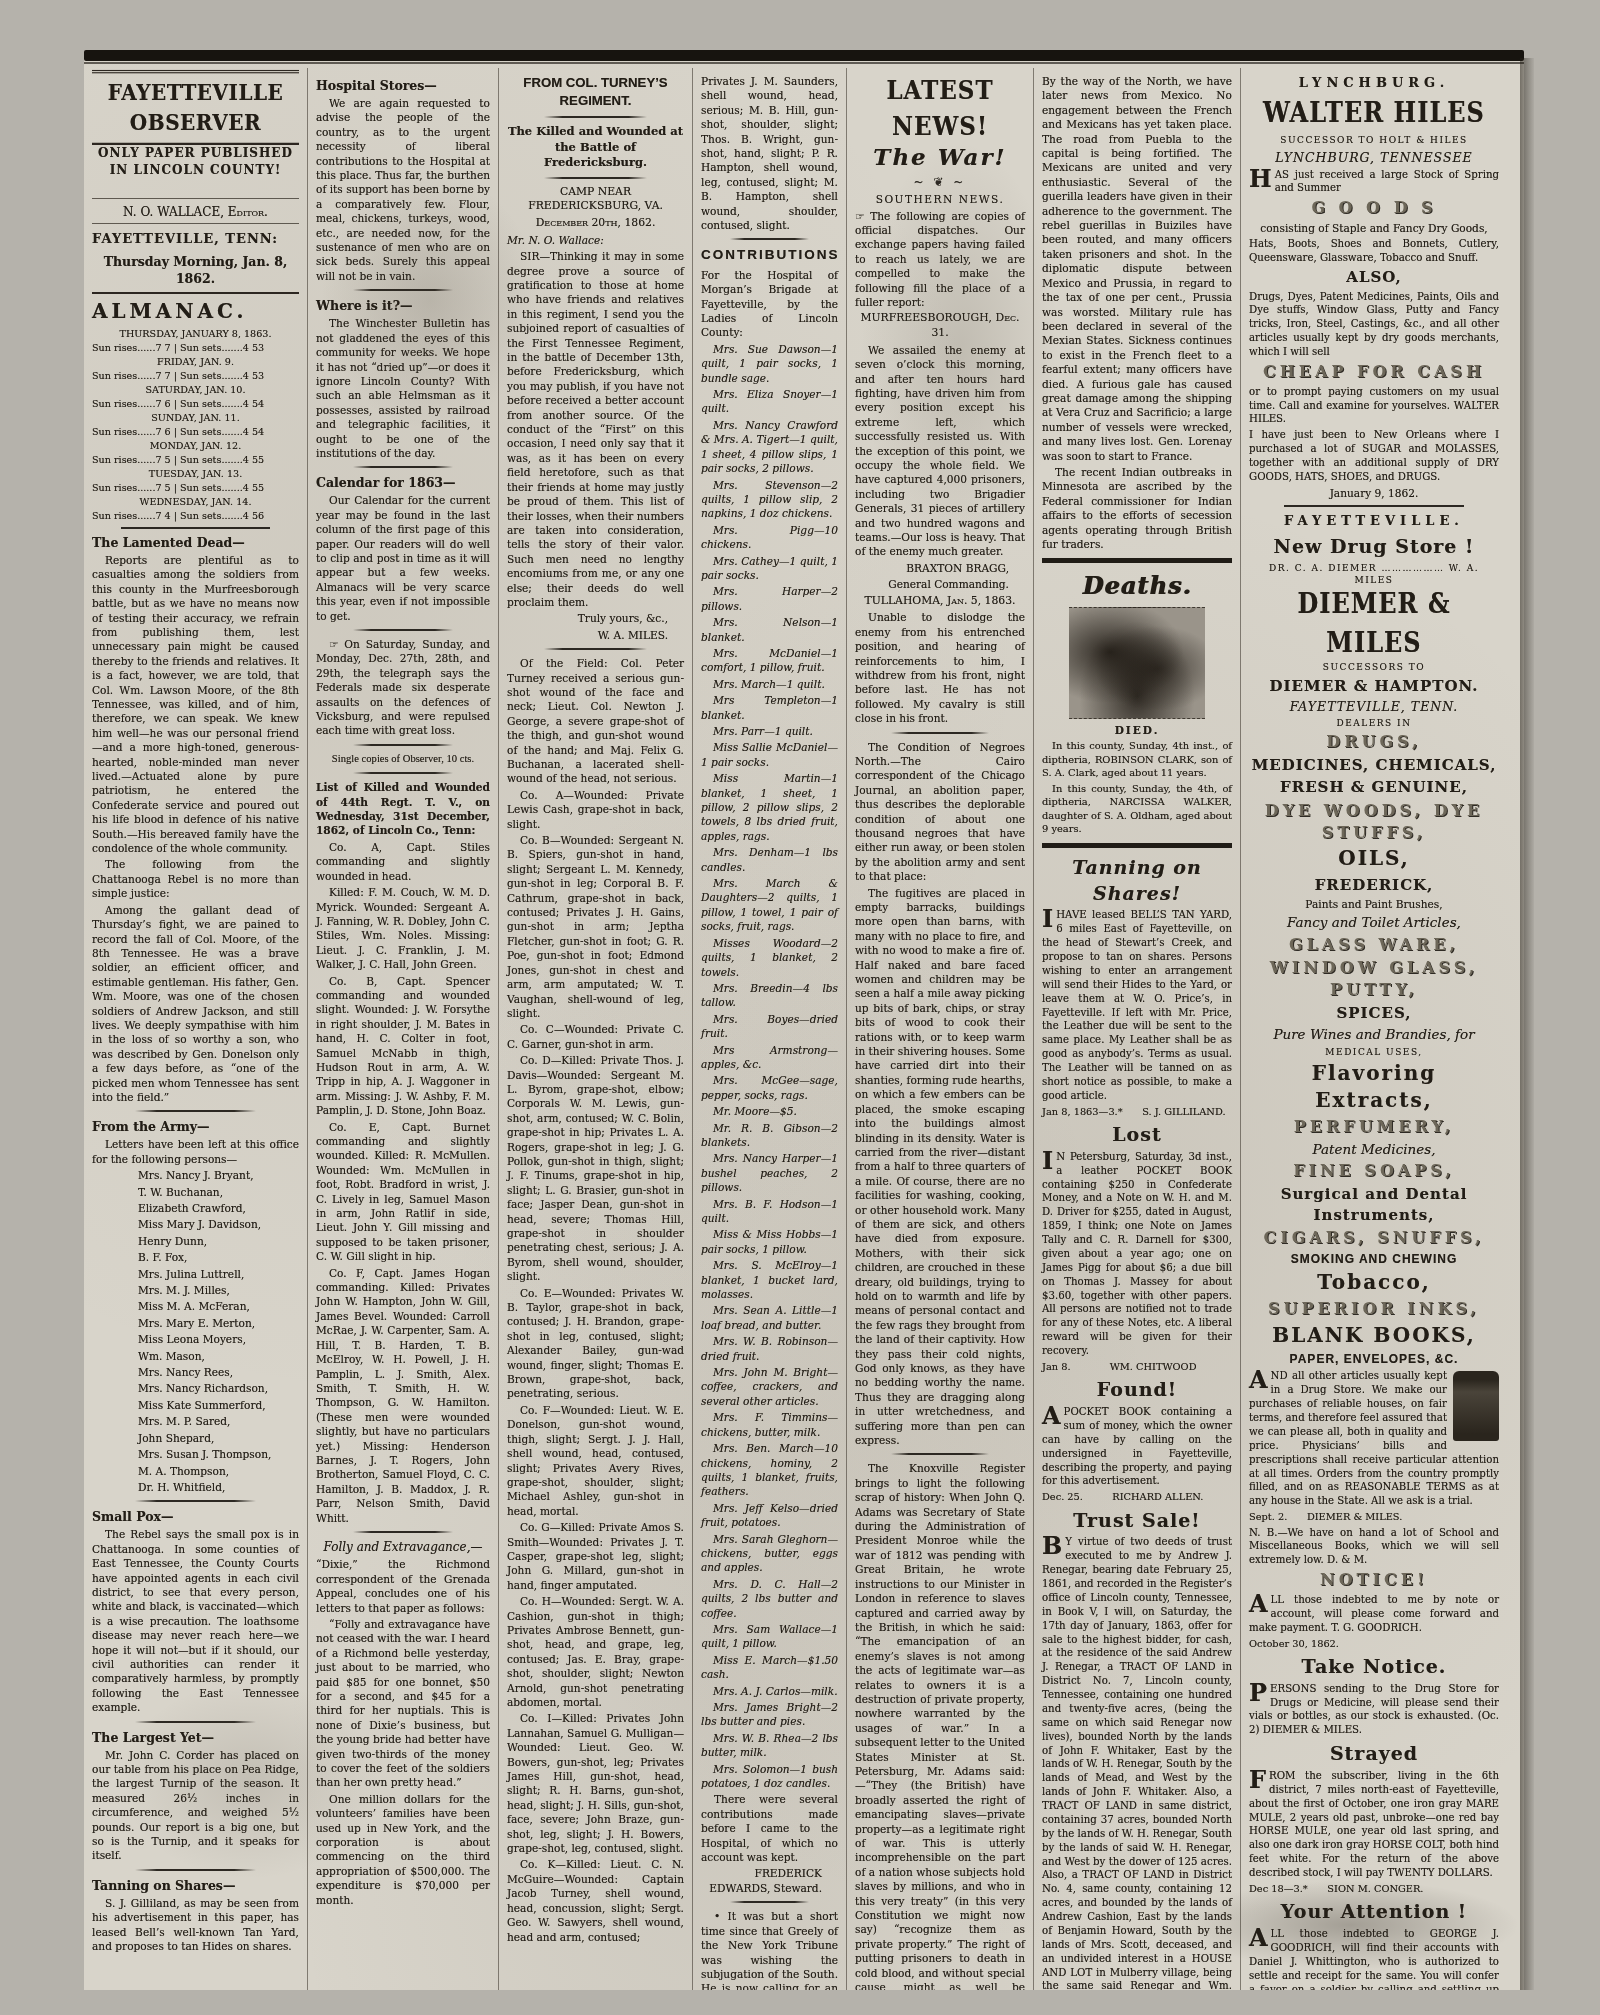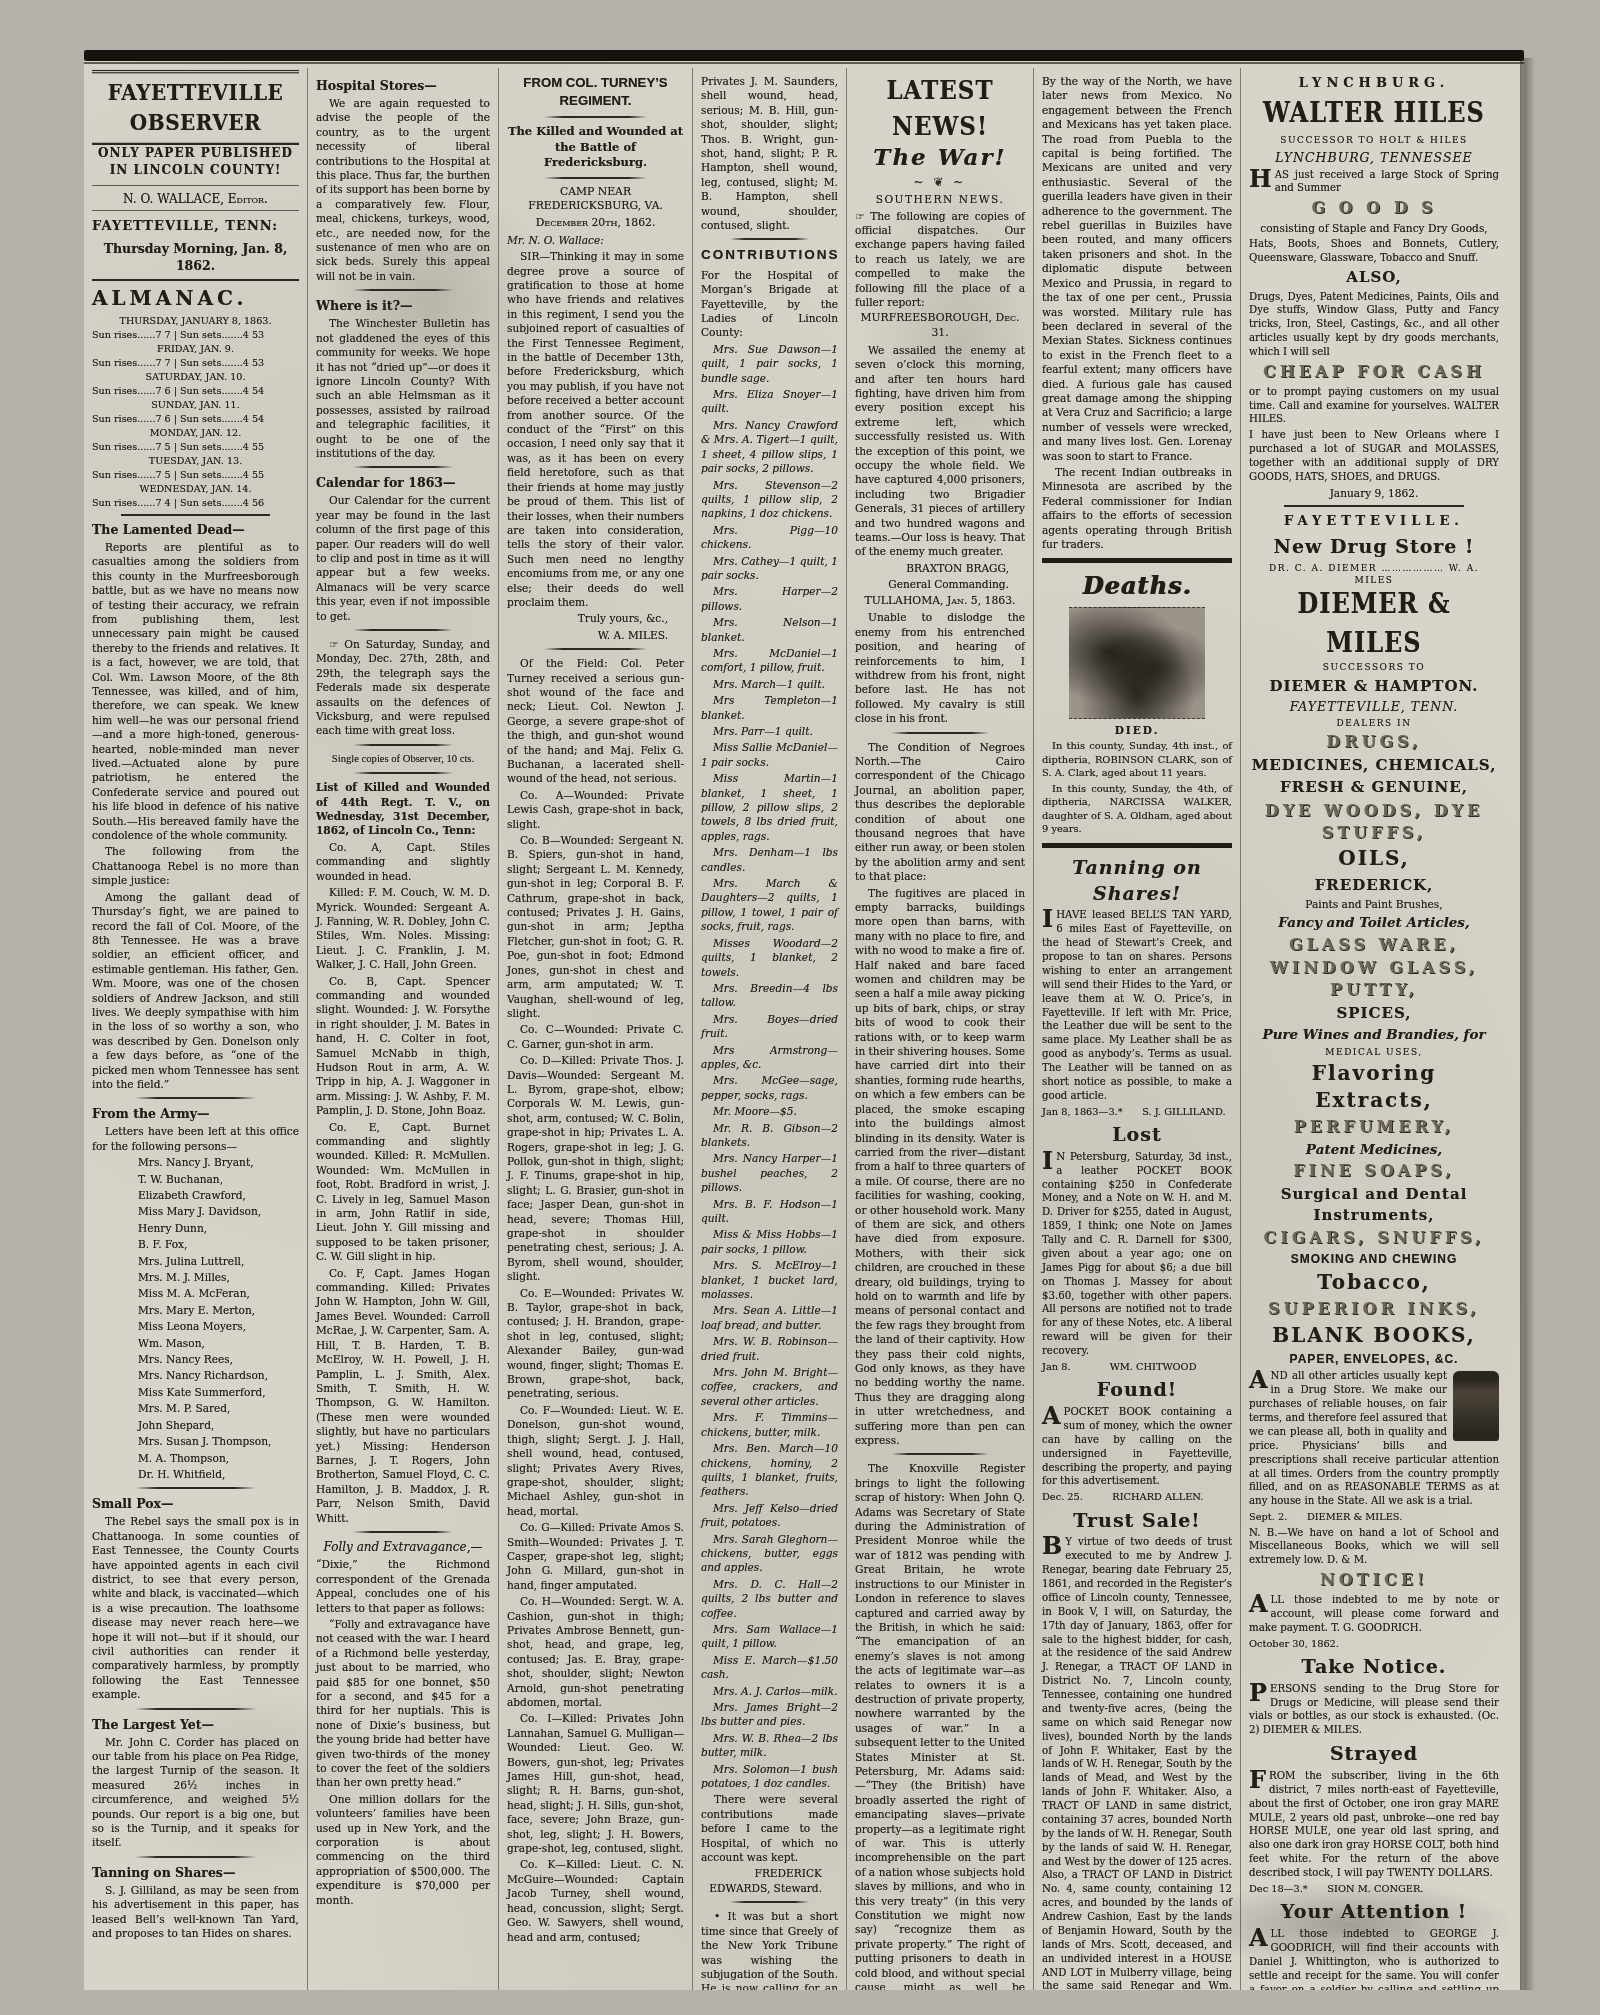--- a/index.html
+++ b/index.html
@@ -24,21 +24,21 @@
   #sm2{left:860px;top:140px;width:200px;height:420px;background:radial-gradient(ellipse, rgba(70,62,50,.16), transparent 70%);}
   #sm3{left:120px;top:1680px;width:260px;height:200px;background:radial-gradient(ellipse, rgba(70,62,50,.14), transparent 70%);}
   #sm4{left:1180px;top:1880px;width:340px;height:90px;background:radial-gradient(ellipse, rgba(40,34,26,.30), transparent 70%);}
   #edge-r{position:absolute;right:-10px;top:0;width:14px;height:100%;background:linear-gradient(90deg, rgba(35,30,22,.55), rgba(35,30,22,.05));}
   #cols{display:flex;width:100%;height:100%;padding-top:10px;box-sizing:border-box;}
   .col{height:100%;overflow:hidden;box-sizing:border-box;padding:6px 8px 10px 8px;border-right:1px solid rgba(55,48,38,.55);}
   .col:last-child{border-right:none;}
   .it{font-size:10.6px;line-height:1.36;margin:0 0 2px 0;text-shadow:0 0 .5px rgba(38,32,24,.55);}
   
   .s-mast-title{font-weight:bold;font-size:20px;text-align:center;letter-spacing:.5px;transform:scaleY(1.12);border-top:3px double #2c2620;border-bottom:2px solid #2c2620;padding:4px 0;margin-bottom:4px;}
-  .s-mast-sub{text-align:center;font-variant:small-caps;font-weight:bold;font-size:12px;letter-spacing:1px;border-bottom:1px solid rgba(44,38,30,.7);padding-bottom:7px;}
+  .s-mast-sub{text-align:center;font-variant:small-caps;font-weight:bold;font-size:12px;letter-spacing:1px;border-bottom:1px solid rgba(44,38,30,.7);padding-bottom:20px;}
   .s-mast-ed{text-align:center;font-size:12px;font-variant:small-caps;border-bottom:1px solid rgba(44,38,30,.7);padding:3px 0;}
   .s-mast-city{text-align:left;font-weight:bold;font-size:13px;letter-spacing:1px;padding-top:4px;}
   .s-mast-date{text-align:center;font-weight:bold;font-size:12.5px;border-bottom:2px solid #2c2620;padding:3px 0 5px 0;margin-bottom:4px;}
   .s-alm-title{text-align:left;font-weight:bold;font-size:20px;letter-spacing:4px;margin:2px 0 3px 0;}
   .s-alm-day{text-align:center;font-variant:small-caps;font-size:9.6px;line-height:1.25;}
   .s-alm-row{font-size:9.6px;line-height:1.25;white-space:nowrap;overflow:hidden;}
   
   .s-head{font-weight:bold;font-size:12.5px;margin-top:3px;}
   .s-head-i{font-style:italic;text-align:center;font-size:12px;margin-top:3px;}
   .s-phead{font-weight:bold;text-align:justify;}
@@ -69,21 +69,21 @@
   .s-adtown{text-align:center;font-variant:small-caps;font-weight:bold;letter-spacing:5px;font-size:13px;}
   .s-adh1{text-align:center;font-weight:900;font-size:24px;letter-spacing:1px;transform:scaleY(1.18);margin:5px 0;}
   .s-adh2{text-align:center;font-weight:900;font-size:19px;letter-spacing:1px;margin:4px 0 2px 0;}
   .s-adh2i{text-align:center;font-weight:900;font-style:italic;font-size:19px;letter-spacing:1px;margin:4px 0 2px 0;}
   .s-adsc{text-align:center;font-size:9px;letter-spacing:1.5px;font-variant:small-caps;}
   .s-adit{text-align:center;font-style:italic;font-size:12.5px;letter-spacing:1px;}
   .s-adol{text-align:center;font-weight:bold;font-size:16px;letter-spacing:4px;color:#6d6759;text-shadow:1px 1px 0 #2e2a24;}
   .s-adline{text-align:center;font-size:10.6px;}
   .s-adbig{text-align:center;font-weight:bold;font-size:15px;letter-spacing:1px;}
   .s-adhuge{text-align:center;font-weight:bold;font-size:20px;letter-spacing:2px;}
-  .s-adbl{text-align:center;font-style:italic;font-weight:bold;font-size:13.5px;}
+  .s-adbl{text-align:center;font-style:italic;font-weight:normal;font-size:13.5px;}
   .s-adsans{text-align:center;font-family:"Liberation Sans",sans-serif;font-weight:bold;font-size:12px;letter-spacing:1px;}
   .s-adp{text-align:justify;font-size:10.2px;}
   .s-adpdc{text-align:justify;font-size:10.2px;}
   .s-adpdc::first-letter{font-size:235%;float:left;line-height:.72;padding:2px 3px 0 0;font-weight:bold;}
   .s-addate{font-size:9.8px;display:flex;justify-content:space-between;}
   
   .s-cut{width:72%;margin:4px auto;border-top:1px dashed rgba(40,34,26,.8);border-bottom:1px dashed rgba(40,34,26,.8);
     background:
      radial-gradient(ellipse at 30% 40%, rgba(25,20,14,.85), transparent 55%),
      radial-gradient(ellipse at 65% 55%, rgba(25,20,14,.7), transparent 50%),

